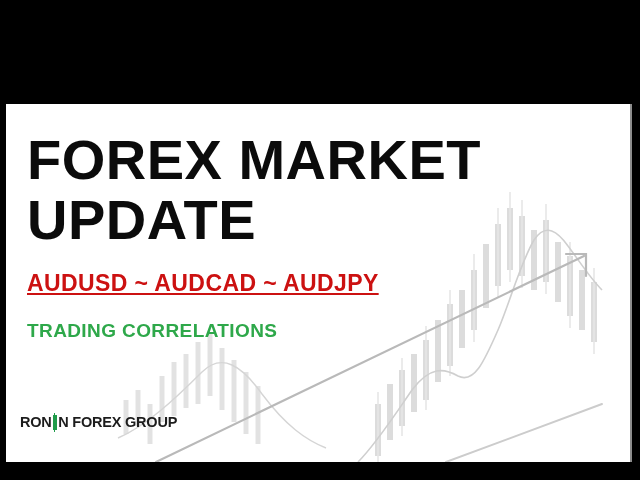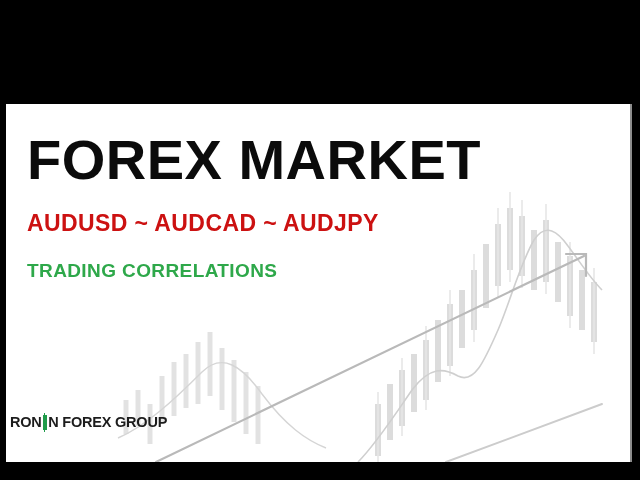--- a/index.html
+++ b/index.html
@@ -86,21 +86,21 @@
     font-size: 19px;
     font-weight: bold;
     letter-spacing: 0.4px;
     white-space: nowrap;
     line-height: 1;
   }
 
   
   #logo {
     position: absolute;
-    left: 4px;
+    left: 14px;
     top: 310px;
     z-index: 5;
     display: flex;
     align-items: center;
     height: 16px;
   }
   .logo-word {
     font-size: 14.5px;
     font-weight: bold;
     color: #1c1c1c;
@@ -200,22 +200,23 @@
         <polyline points="560,150 580,150 580,172"></polyline>
       </g>
 
       <g stroke="#cccccc" stroke-width="2" fill="none" stroke-linecap="round">
         <line x1="440" y1="358" x2="596" y2="300"></line>
       </g>
     </svg>
 
     <div id="headline-block">
       <div class="title-line">FOREX MARKET</div>
-
-      <div id="subtitle-pairs" style="color:#cc1111;">AUDUSD ~ AUDCAD ~ AUDJPY</div>
+      <div class="title-line">UPDATE</div>
+
+      <div id="subtitle-pairs" style="color:#cc1111;text-decoration:underline;">AUDUSD ~ AUDCAD ~ AUDJPY</div>
 
       <div id="subtitle-topic" style="color:#2ea84a;">TRADING CORRELATIONS</div>
     </div>
 
     <div id="logo">
       <span class="logo-word">RON</span>
       <span id="logo-candle-i"></span>
       <span class="logo-word">N FOREX GROUP</span>
     </div>
 

